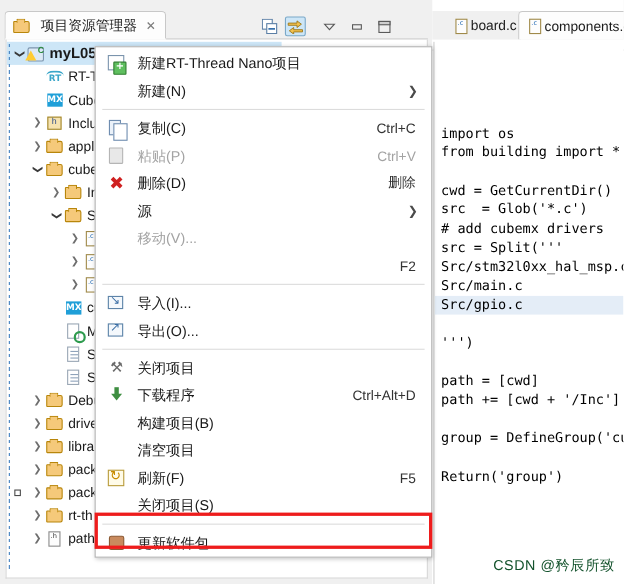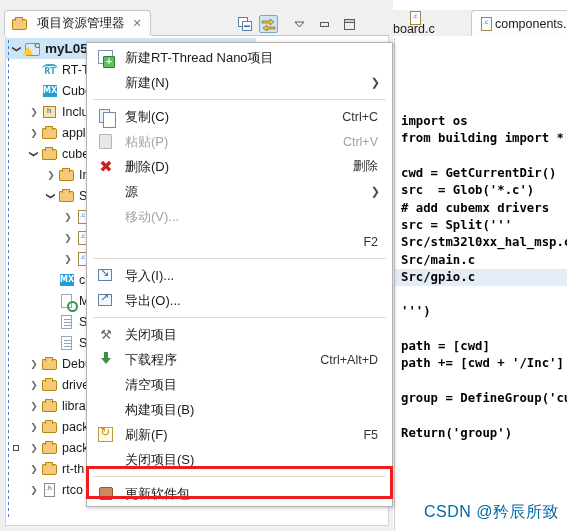--- a/index.html
+++ b/index.html
@@ -206,21 +206,21 @@
   .ed-tabstrip {
     position: absolute; left: 0; top: 10px;
     width: 174px; height: 26px;
     background: #f0f0f0;
   }
   .ed-tab {
     position: absolute; top: 0; height: 26px;
     display: flex; align-items: center; gap: 4px;
     font-size: 12.5px; color: #1b1b1b; white-space: nowrap;
   }
-  .ed-tab.inactive { left: 0; flex-direction: column; }
+  .ed-tab.inactive { left: 18px; }
   .ed-tab.active {
     left: 78px;
     background: #fdfdfd;
     border: 1px solid #c8c8c8;
     border-bottom: none;
     border-top-left-radius: 4px; border-top-right-radius: 4px;
     padding: 0 6px;
   }
   .ed-tabline {
     position:absolute; left:0; top:35px; width:174px; height:1px; background:#c4c4c4;
@@ -234,21 +234,21 @@
     background: #ffffff;
     border-left: 1px solid #cfcfcf;
     font-family: "DejaVu Sans Mono", "Liberation Mono", monospace;
     font-size: 12.3px;
     line-height: 17.3px;
     color: #000000;
     padding-top: 6px;
     overflow: hidden;
     white-space: pre;
   }
-  .cl { height: 17.3px; padding-left: 6px; font-weight: bold; }
+  .cl { height: 17.3px; padding-left: 6px; }
   .cl.hl { background: #e4edf7; }
 
   
   #ctxmenu {
     position: absolute;
     left: 86px; top: 42px;
     width: 307px;
     background: #ffffff;
     border: 1px solid #b3b3b3;
     box-shadow: 1px 1px 4px rgba(0,0,0,.24);
@@ -353,22 +353,22 @@
     width: 307px; height: 33px;
     border: 3px solid #ee1c1c;
     z-index: 60;
     pointer-events: none;
   }
 
   
   #watermark {
     position: absolute;
     right: 8px; bottom: 8px;
-    font-size: 16px;
-    color: #0369a1;
+    font-size: 13px;
+    color: #14532d;
     letter-spacing: .5px;
     z-index: 70;
   }
 
   
   #topsliver {
     position:absolute; left:0; top:0; width:567px; height:10px;
     background:#f0f0f0;
   }
   .sliver-txt{
@@ -592,21 +592,21 @@
           <span class="ico">
             <span class="folder"></span>
           </span>
           <span class="lbl">rt-th</span>
         </div>
         <div class="row" style="top: 443px; padding-left: 21px; width: auto;">
           <span class="arrow" style="display: inline-block;">❯</span>
           <span class="ico">
             <span class="hfile"></span>
           </span>
-          <span class="lbl">rtco</span>
+          <span class="lbl">path</span>
         </div>
       </div>
 
     <div class="dash-border"></div>
     <div class="handle-sq"></div>
   </div>
 
   <div id="editor">
     <div class="ed-tabstrip">
       <div class="ed-tabline"></div>
@@ -701,25 +701,25 @@
       </div>
       <div class="mi">
         <span class="mi-ico">
           <span class="ic-down"></span>
         </span>
         <span class="mi-label">下载程序</span>
         <span class="mi-accel">Ctrl+Alt+D</span>
       </div>
       <div class="mi">
         <span class="mi-ico"></span>
+        <span class="mi-label">构建项目(B)</span>
+      </div>
+      <div class="mi">
+        <span class="mi-ico"></span>
         <span class="mi-label">清空项目</span>
-      </div>
-      <div class="mi">
-        <span class="mi-ico"></span>
-        <span class="mi-label">构建项目(B)</span>
       </div>
       <div class="mi">
         <span class="mi-ico">
           <span class="ic-refresh"></span>
         </span>
         <span class="mi-label">刷新(F)</span>
         <span class="mi-accel">F5</span>
       </div>
       <div class="mi">
         <span class="mi-ico"></span>

